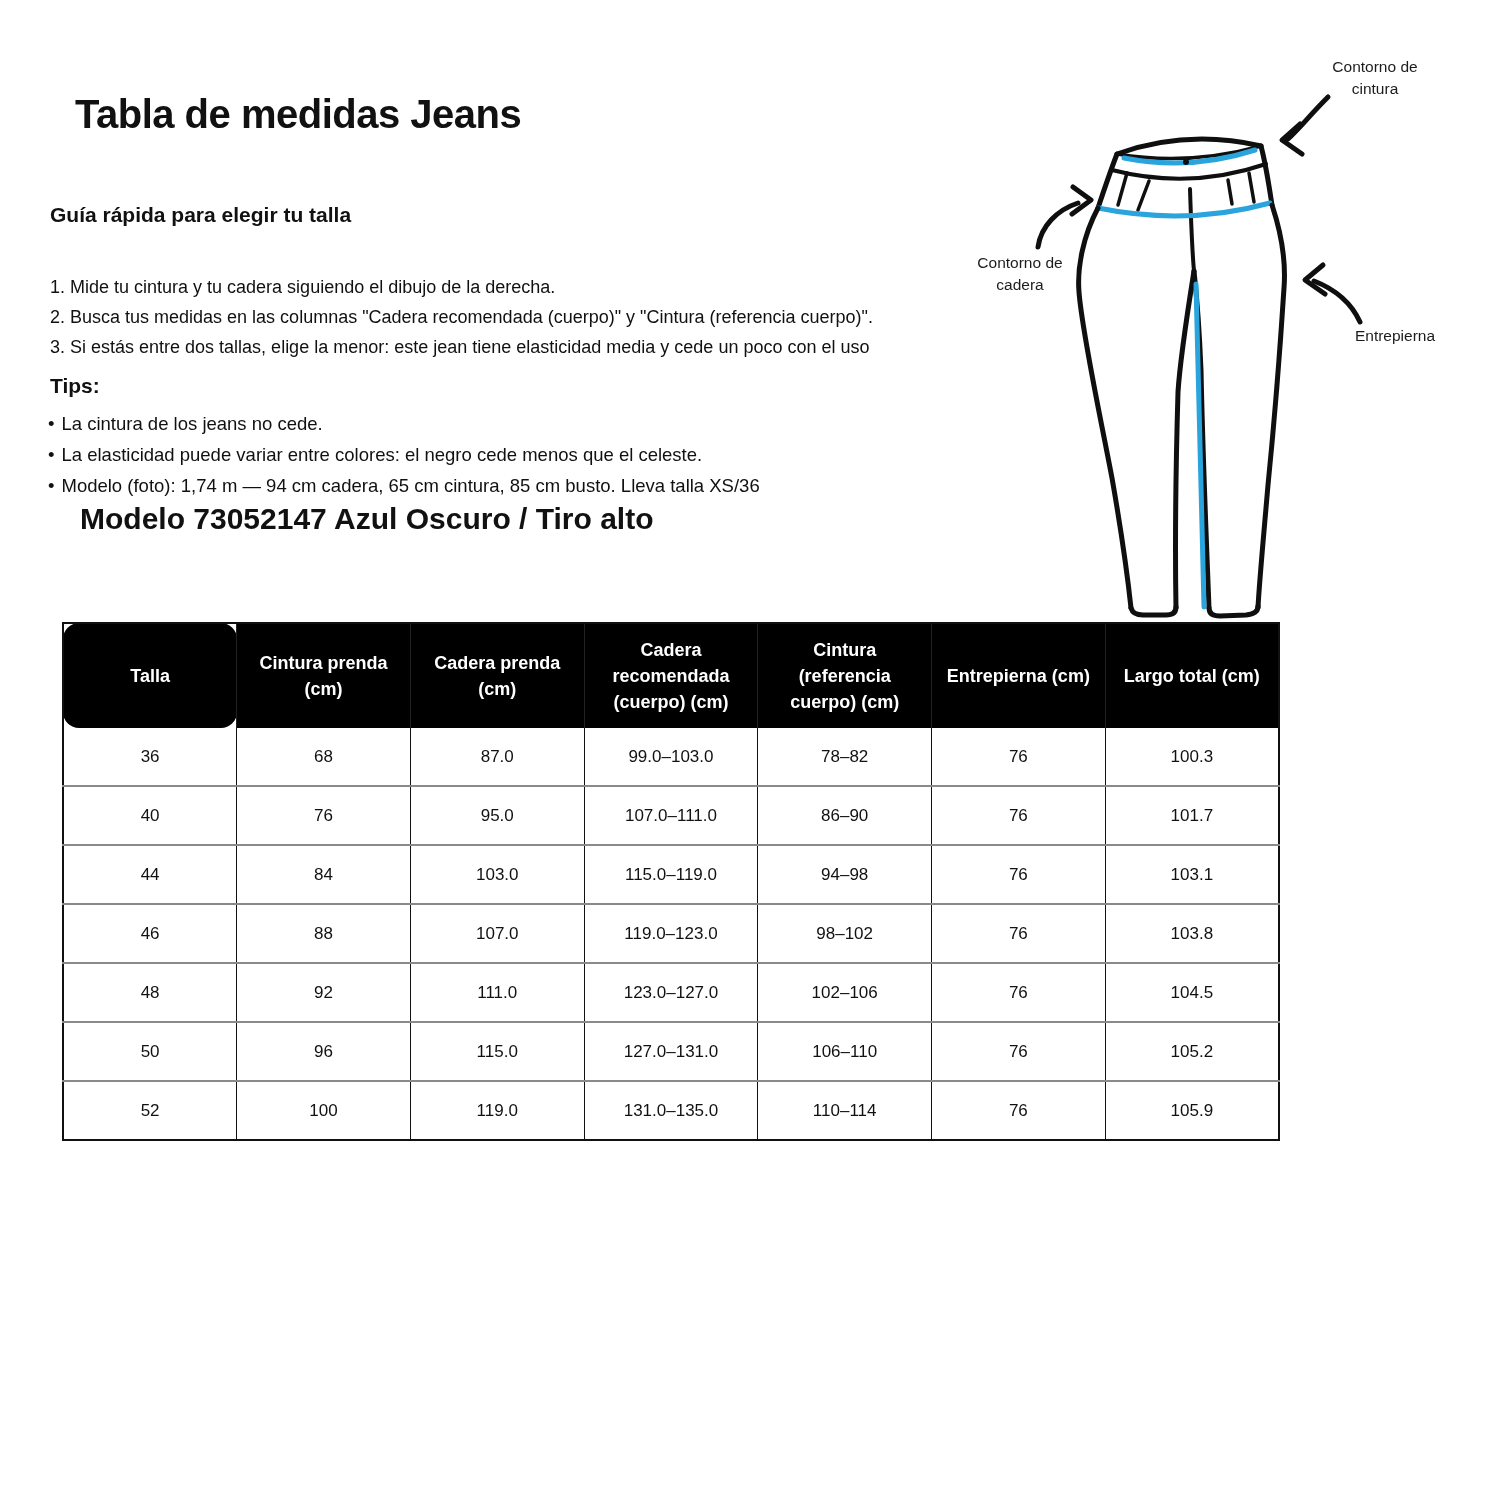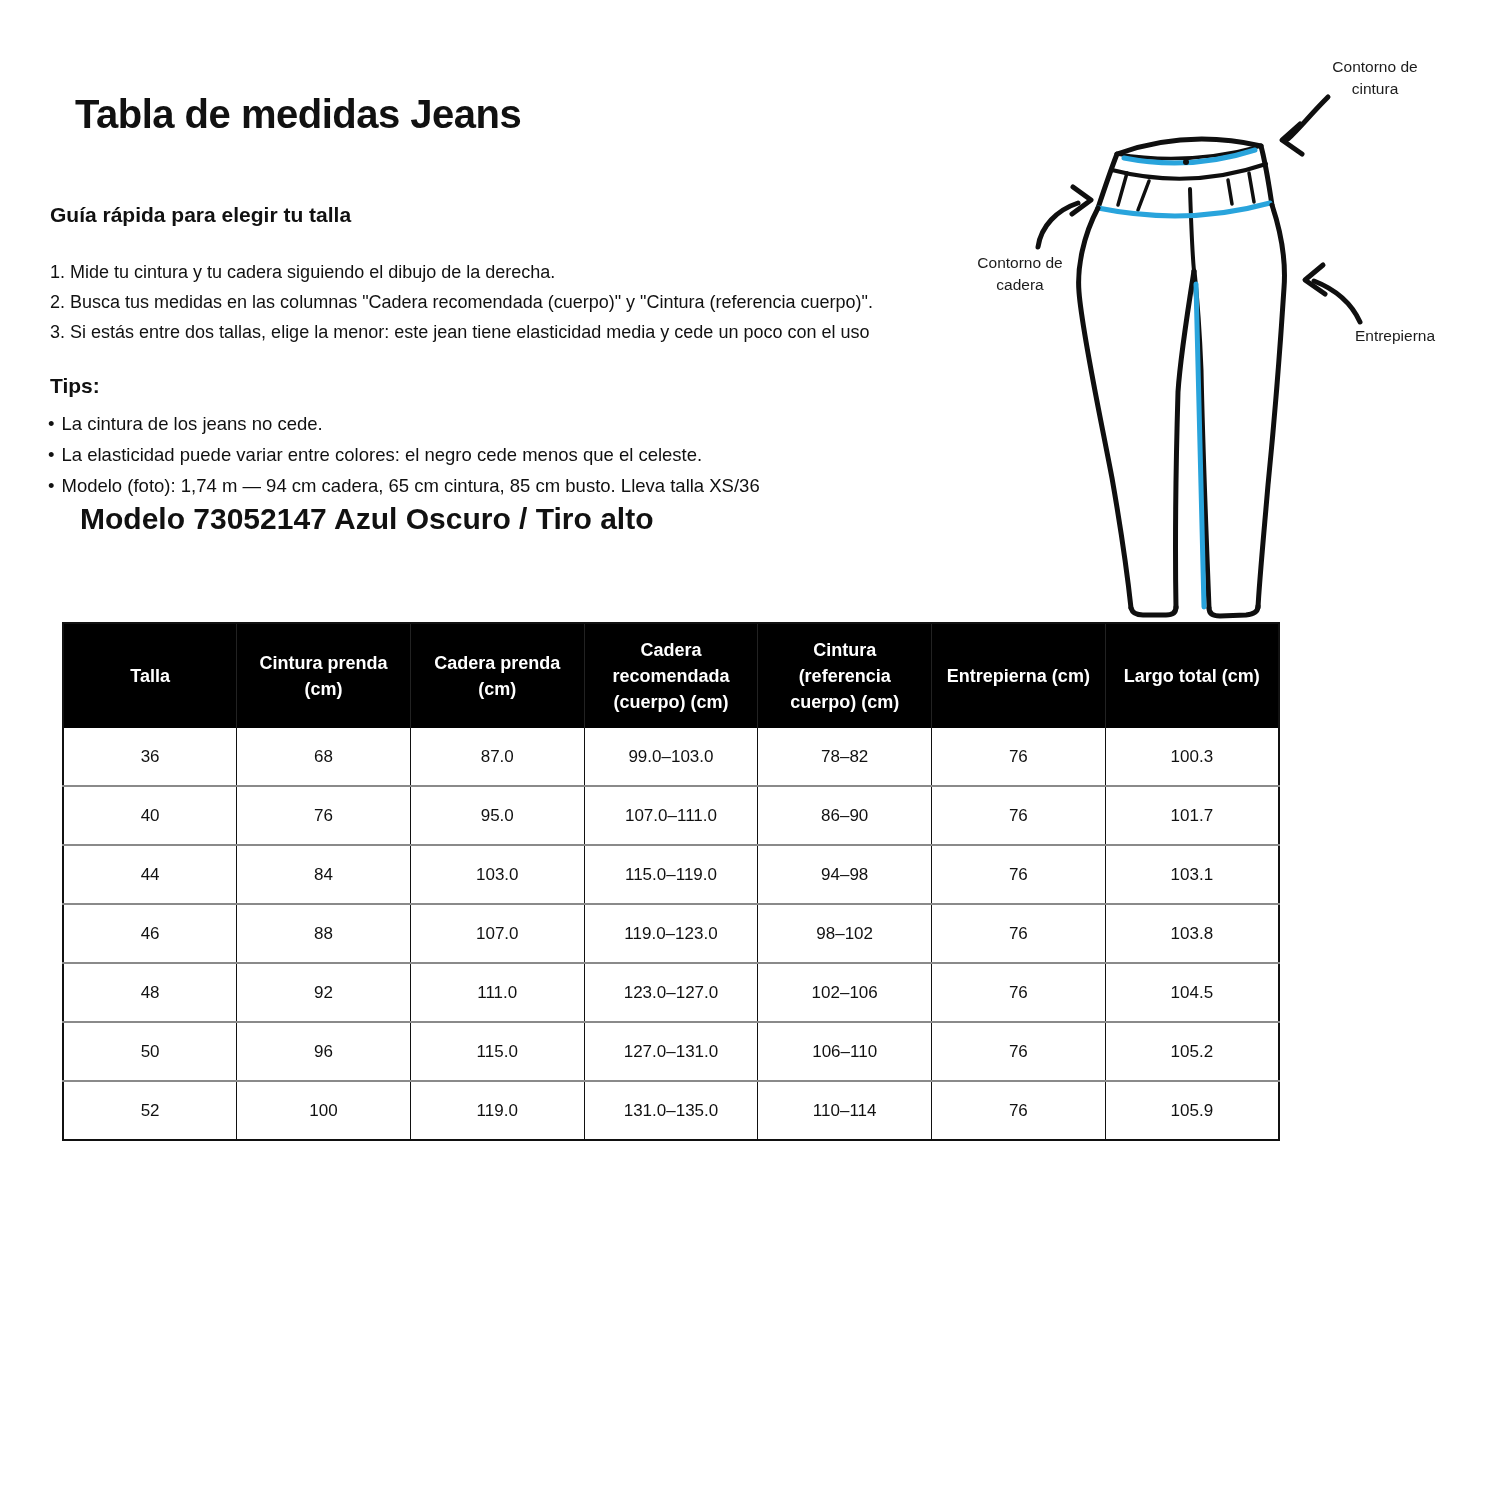--- a/index.html
+++ b/index.html
@@ -1,33 +1,33 @@
 <!DOCTYPE html>
 <html style="--accent: #29A4DC;"><head>
 <meta charset="utf-8">
 <style>
   html,body { margin:0; padding:0; background:#ffffff; }
   body { width:1500px; height:1500px; font-family:"Liberation Sans", sans-serif; color:#111; }
   .page { position:relative; width:1500px; height:1500px; background:#fff; overflow:hidden; }
 
   .page-title { position:absolute; left:75px; top:92px; font-size:40px; font-weight:bold; letter-spacing:-0.5px; margin:0;text-align:center; }
   .guide-heading { position:absolute; left:50px; top:203px; font-size:21px; font-weight:bold; margin:0; }
-  .steps { position:absolute; left:50px; top:257px; font-size:18px; line-height:30px; width:920px; }
+  .steps { position:absolute; left:50px; top:272px; font-size:18px; line-height:30px; width:920px; }
   .steps p { margin:0; }
   .tips-heading { position:absolute; left:50px; top:374px; font-size:21px; font-weight:bold; margin:0; }
   .tips-list { position:absolute; left:48px; top:408px; margin:0; padding:0; list-style:none; font-size:18.5px; line-height:31px; width:920px; }
   .tips-list li::before { content:"\2022"; margin-right:7px; }
   .model-heading { position:absolute; left:80px; top:502px; font-size:30px; font-weight:bold; margin:0; }
 
   table.size-table { position:absolute; left:62px; top:622px; width:1218px;
     border-collapse:collapse; table-layout:fixed; text-align:center;
     border:2.5px solid #111; }
   table.size-table thead th { background:#000; color:#fff; font-size:18px; font-weight:bold;
     height:96px; vertical-align:middle; padding:4px 12px; line-height:26px; border-left:1px solid #222; }
-  table.size-table thead th:first-child { border-left:none; }
+  table.size-table thead th:first-child { border-left:none;border-radius:16px; }
   table.size-table tbody td { height:55px; font-size:17px; vertical-align:middle;
     border-left:1.6px solid #111; border-top:2px solid #8a8a8a; background:#fff; }
   table.size-table tbody td:first-child { border-left:none; }
   table.size-table tbody tr:first-child td { border-top:none; }
 
   .diagram { position:absolute; left:940px; top:40px; width:540px; height:580px; }
   .diagram svg { position:absolute; left:0; top:0; }
   .diagram-label { position:absolute; text-align:center; font-size:15.5px; line-height:22px; color:#1c1c1c; }
   .lbl-waist  { left:380px; top:16px;  width:110px; }
   .lbl-hip    { left:25px;  top:212px; width:110px; }

